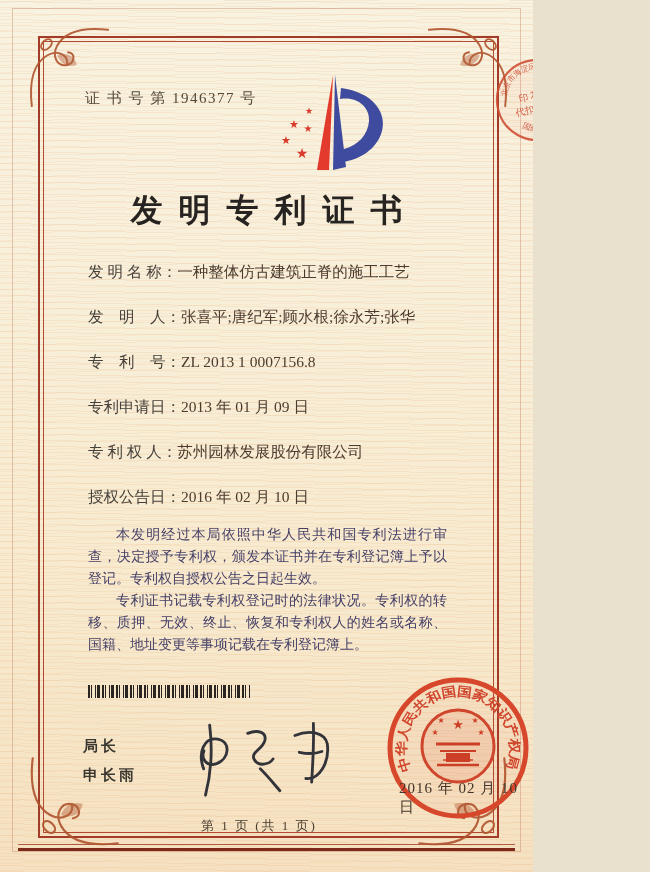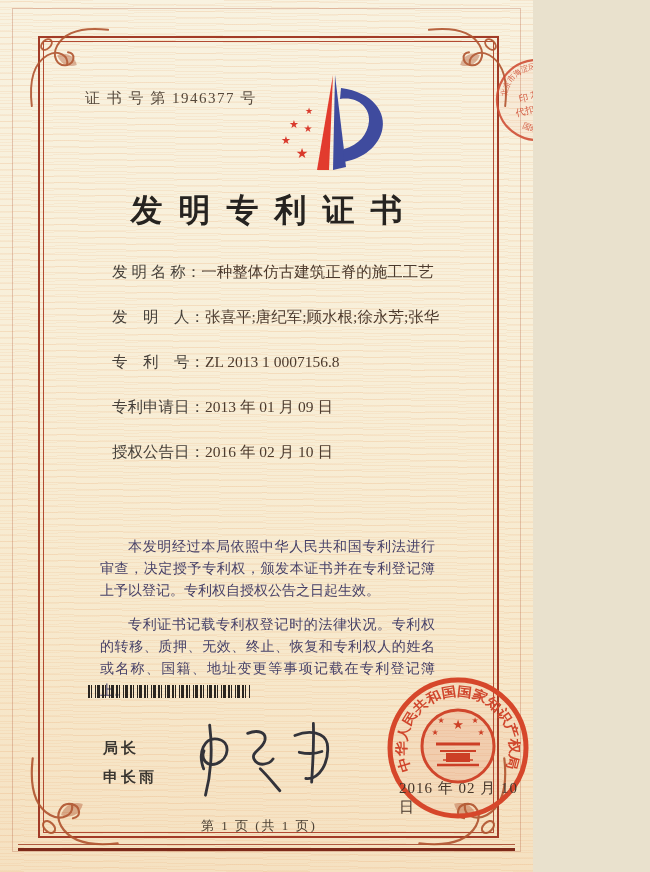--- a/index.html
+++ b/index.html
@@ -27,33 +27,33 @@
   .corner.bl{left:24px;bottom:20px;transform:scaleY(-1);width:98px;height:98px;}
 
   .cert-no{position:absolute;left:85px;top:89px;font-size:15px;color:#55483b;letter-spacing:1.5px;}
   .logo{position:absolute;left:255px;top:68px;}
   .stamp{position:absolute;left:482px;top:45px;transform:rotate(-14deg);opacity:.88;}
   .title{position:absolute;left:0;right:0;top:189px;text-align:center;
     font-size:32px;font-weight:bold;color:#262320;letter-spacing:16px;text-indent:16px;}
 
   .fields{position:absolute;left:88px;top:262px;right:70px;font-size:15.5px;color:#4a4033;}
   .fields .row{margin-bottom:25px;line-height:20px;white-space:nowrap;}
-  .fields .flabel{color:#46403a;margin-left:24px;}
+  .fields .flabel{color:#46403a;}
   .fields .fvalue{color:#4c3a2d;}
 
   .paragraphs{position:absolute;left:88px;right:86px;top:524px;
     font-size:14px;line-height:22px;color:#474168;text-align:justify;}
-  .paragraphs p{margin:12px;text-indent:2em;}
+  .paragraphs p{margin:0;text-indent:2em;}
 
   .barcode{position:absolute;left:88px;top:685px;width:162px;height:13px;background:
     repeating-linear-gradient(90deg,#2a2520 0 2px,transparent 2px 3px,#2a2520 3px 4px,
       transparent 4px 7px,#2a2520 7px 8px,transparent 8px 9px,#2a2520 9px 12px,transparent 12px 14px);}
 
-  .director{position:absolute;left:103px;top:733px;
-    font-family:Liberation Sans, sans-serif;
+  .director{position:absolute;left:83px;top:733px;
+    font-family:Liberation Mono, monospace;
     font-size:15px;font-weight:600;color:#3b3731;letter-spacing:3px;line-height:29px;}
   .signature{position:absolute;left:175px;top:713px;transform:rotate(-2deg);}
 
   .seal{position:absolute;left:373px;top:663px;}
   .seal-date{position:absolute;left:399px;top:779px;font-size:15px;color:#44352a;
     letter-spacing:1px;z-index:5;}
 
   .footer{position:absolute;left:0;right:15px;top:817px;text-align:center;
     font-size:13px;color:#4c4134;letter-spacing:2px;}
 </style>
@@ -140,20 +140,23 @@
       <span class="flabel">发 明 名 称：</span><span class="fvalue">一种整体仿古建筑正脊的施工工艺</span>
     </div>
     <div class="row">
       <span class="flabel">发　明　人：</span><span class="fvalue">张喜平;唐纪军;顾水根;徐永芳;张华</span>
     </div>
     <div class="row">
       <span class="flabel">专　利　号：</span><span class="fvalue">ZL 2013 1 0007156.8</span>
     </div>
     <div class="row">
       <span class="flabel">专利申请日：</span><span class="fvalue">2013 年 01 月 09 日</span>
+    </div>
+    <div class="row">
+      <span class="flabel">专 利 权 人：</span><span class="fvalue">苏州园林发展股份有限公司</span>
     </div>
     <div class="row">
       <span class="flabel">授权公告日：</span><span class="fvalue">2016 年 02 月 10 日</span>
     </div>
   </div>
 
   <div class="paragraphs">
     <p>本发明经过本局依照中华人民共和国专利法进行审查，决定授予专利权，颁发本证书并在专利登记簿上予以登记。专利权自授权公告之日起生效。</p>
     <p>专利证书记载专利权登记时的法律状况。专利权的转移、质押、无效、终止、恢复和专利权人的姓名或名称、国籍、地址变更等事项记载在专利登记簿上。</p>
   </div>

